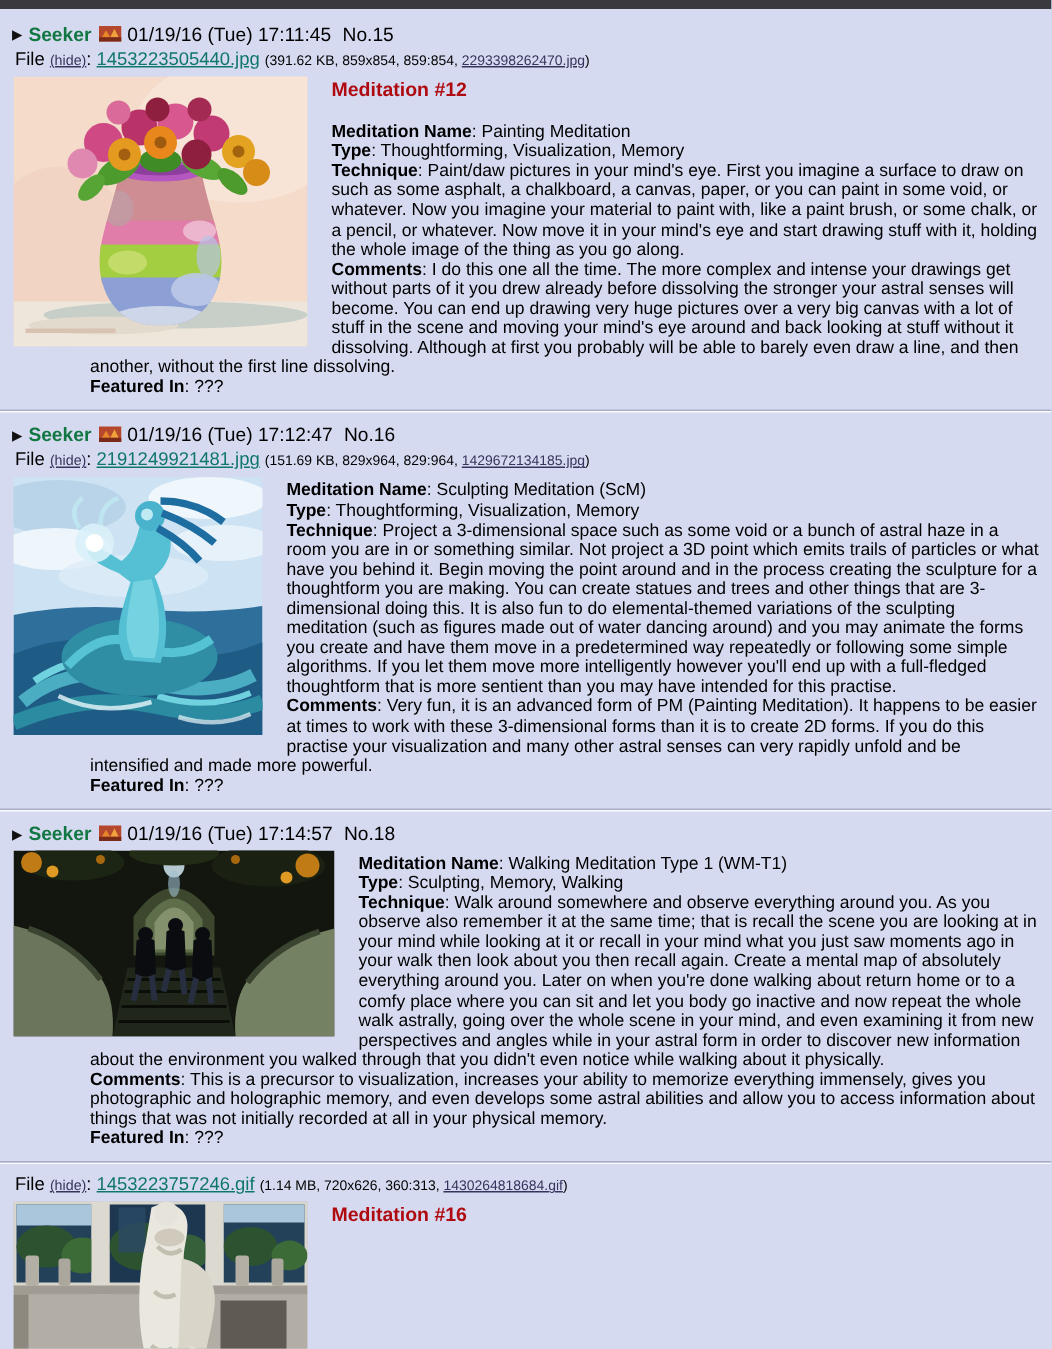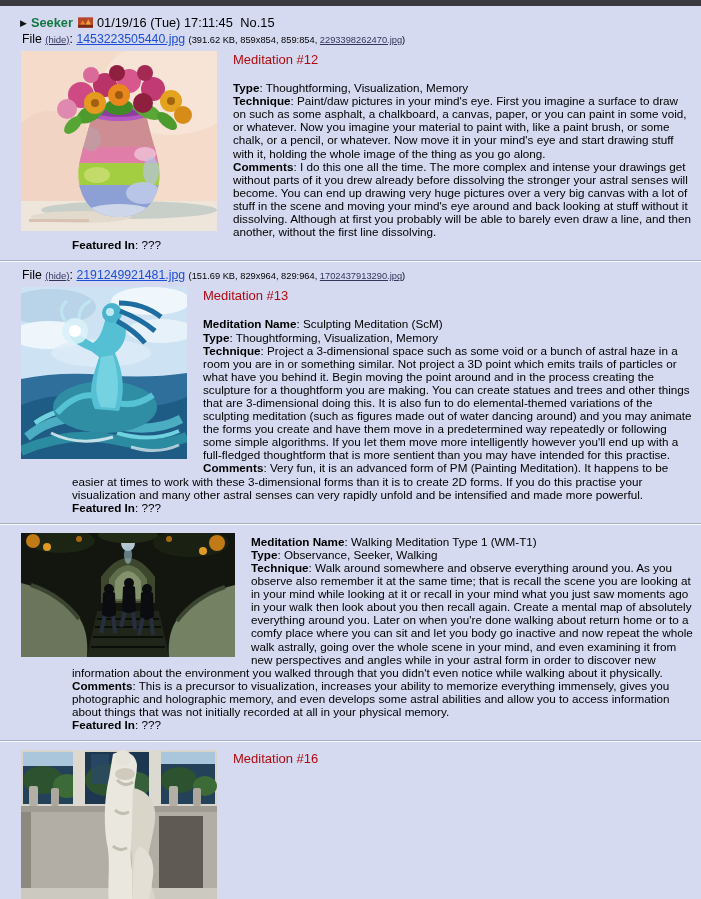--- a/index.html
+++ b/index.html
@@ -4,37 +4,37 @@
 <style>
   html,body{margin:0;padding:0;overflow:hidden;}
   body{
     width:701px;height:899px;
     background:#d6daf0;
     font-family:"Liberation Sans", sans-serif;
     font-size:12px;color:#000;
   }
   .topbar{height:6px;background:#3a3a3e;}
   .board{padding-top:5px;}
-  .post{padding:2px 6px 4px 20px;}
+  .post{padding:2px 6px 4px 8px;}
   .post-header{font-size:12.8px;padding:2px 0 1px 0;}
   .arrow{font-size:9px;color:#111;margin-right:4px;cursor:pointer;vertical-align:1px;}
   .pname{color:#117743;font-weight:bold;}
   .flag{display:inline-block;width:15px;height:11px;margin:0 4px 0 5px;vertical-align:-1px;}
   .pdate{color:#000;}
   .pno{color:#000;text-decoration:none;margin-left:4px;cursor:pointer;}
   .file-line{font-size:12.3px;margin:1px 0 2px 2px;}
   .hide-btn{font-size:9.5px;color:#34345c;text-decoration:underline;cursor:pointer;}
-  .file-link{color:#1d4ed8;text-decoration:underline;cursor:pointer;}
+  .file-link{color:#0f766e;text-decoration:underline;cursor:pointer;}
   .file-meta{font-size:9.3px;color:#000;}
   .file-meta a{color:#34345c;text-decoration:underline;cursor:pointer;}
   .post-body{overflow:visible;}
   .thumb{float:left;margin:3px 16px 4px 1px;cursor:pointer;line-height:0;}
   .thumb svg{display:block;}
   .post-text{margin-left:52px;margin-right:2px;padding-top:5px;font-size:11.7px;line-height:13.1px;}
-  .subject{color:#af0a0f;font-weight:normal;font-size:13px;margin-bottom:15px;}
+  .subject{color:#af0a0f;font-weight:bold;font-size:13px;margin-bottom:15px;}
   .field strong{font-weight:bold;}
   hr.sep{border:none;border-top:1px solid #a9aec7;box-shadow:0 1px 0 rgba(255,255,255,.85);clear:both;margin:5px 0 4px 0;}
 </style>
 </head>
 <body>
 
 <div class="topbar"></div>
 
 <div class="board">
 
@@ -93,31 +93,38 @@
           <circle cx="70" cy="24" r="8" fill="#d96a9a"></circle>
           <circle cx="124" cy="22" r="8" fill="#a32a52"></circle>
           <circle cx="74" cy="52" r="4" fill="#a35f10"></circle>
           <circle cx="98" cy="44" r="4" fill="#9e5a0e"></circle>
           <circle cx="150" cy="50" r="4" fill="#a3640f"></circle>
           <rect x="8" y="168" width="60" height="3" fill="#d9c2b2"></rect>
         </svg>
       </div>
       <div class="post-text">
         <div class="subject">Meditation #12</div>
+        <div class="field"><strong>Meditation Name</strong><span>: Painting Meditation</span></div>
         <div class="field"><strong>Type</strong><span>: Thoughtforming, Visualization, Memory</span></div>
         <div class="field"><strong>Technique</strong><span>: Paint/daw pictures in your mind's eye. First you imagine a surface to draw on such as some asphalt, a chalkboard, a canvas, paper, or you can paint in some void, or whatever. Now you imagine your material to paint with, like a paint brush, or some chalk, or a pencil, or whatever. Now move it in your mind's eye and start drawing stuff with it, holding the whole image of the thing as you go along.</span></div>
         <div class="field"><strong>Comments</strong><span>: I do this one all the time. The more complex and intense your drawings get without parts of it you drew already before dissolving the stronger your astral senses will become. You can end up drawing very huge pictures over a very big canvas with a lot of stuff in the scene and moving your mind's eye around and back looking at stuff without it dissolving. Although at first you probably will be able to barely even draw a line, and then another, without the first line dissolving.</span></div>
         <div class="field"><strong>Featured In</strong><span>: ???</span></div>
       </div>
     </div>
   </div>
   <hr class="sep">
 
   <div class="post">
-    <div class="file-line"><span>File</span> <span class="hide-btn">(hide)</span><span>: </span><a class="file-link">2191249921481.jpg</a> <span class="file-meta"><span>(151.69 KB, 829x964, 829:964, </span><a>1702437913290.jpg</a><span>)</span></span></div>
+    <div class="post-header"><span class="arrow">▶</span><span class="pname">Seeker</span><svg class="flag" viewBox="0 0 16 11">
+          <rect width="16" height="11" fill="#b5472c"></rect>
+          <path d="M2 8 L5 3 L8 8 Z" fill="#e8862a"></path>
+          <path d="M8 8 L11 2 L14 8 Z" fill="#f0a33c"></path>
+          <rect y="8" width="16" height="3" fill="#7a2a18"></rect>
+        </svg><span class="pdate">01/19/16 (Tue) 17:12:47</span> <a class="pno">No.16</a></div>
+    <div class="file-line"><span>File</span> <span class="hide-btn">(hide)</span><span>: </span><a class="file-link">2191249921481.jpg</a> <span class="file-meta"><span>(151.69 KB, 829x964, 829:964, </span><a>1429672134185.jpg</a><span>)</span></span></div>
     <div class="post-body">
       <div class="thumb">
         <svg width="166" height="172" viewBox="0 0 166 172">
           <rect width="166" height="172" fill="#cde2f2"></rect>
           <ellipse cx="30" cy="20" rx="45" ry="18" fill="#b9d4e8"></ellipse>
           <ellipse cx="130" cy="14" rx="40" ry="14" fill="#f0f7fc"></ellipse>
           <ellipse cx="28" cy="48" rx="38" ry="14" fill="#f2f8fd" opacity=".9"></ellipse>
           <ellipse cx="140" cy="44" rx="34" ry="12" fill="#e6f1f9"></ellipse>
           <ellipse cx="80" cy="66" rx="50" ry="14" fill="#ddecf7" opacity=".8"></ellipse>
           <path d="M0,92 Q40,84 83,88 Q125,92 166,86 L166,172 L0,172 Z" fill="#2e6f9b"></path>
@@ -134,32 +141,37 @@
           <path d="M80,70 C76,92 72,104 80,120 L94,121 C100,100 96,82 92,68 Z" fill="#79d4e2" opacity=".9"></path>
           <circle cx="91" cy="26" r="10" fill="#49b2cc"></circle>
           <circle cx="89" cy="25" r="4" fill="#bfeaf4"></circle>
           <path d="M98,16 Q122,16 140,30 M99,24 Q120,32 134,44 M96,34 Q114,44 124,56" stroke="#1e6da0" stroke-width="5" fill="none"></path>
           <circle cx="54" cy="44" r="13" fill="#d9f1f8" opacity=".9"></circle>
           <circle cx="54" cy="44" r="6" fill="#ffffff"></circle>
           <path d="M44,34 Q36,22 46,14 M58,32 Q58,18 70,14" stroke="#bfe6f0" stroke-width="3" fill="none"></path>
         </svg>
       </div>
       <div class="post-text">
-        <div class="subject">Meditation #13</div>
         <div class="field"><strong>Meditation Name</strong><span>: Sculpting Meditation (ScM)</span></div>
         <div class="field"><strong>Type</strong><span>: Thoughtforming, Visualization, Memory</span></div>
         <div class="field"><strong>Technique</strong><span>: Project a 3-dimensional space such as some void or a bunch of astral haze in a room you are in or something similar. Not project a 3D point which emits trails of particles or what have you behind it. Begin moving the point around and in the process creating the sculpture for a thoughtform you are making. You can create statues and trees and other things that are 3-dimensional doing this. It is also fun to do elemental-themed variations of the sculpting meditation (such as figures made out of water dancing around) and you may animate the forms you create and have them move in a predetermined way repeatedly or following some simple algorithms. If you let them move more intelligently however you'll end up with a full-fledged thoughtform that is more sentient than you may have intended for this practise.</span></div>
         <div class="field"><strong>Comments</strong><span>: Very fun, it is an advanced form of PM (Painting Meditation). It happens to be easier at times to work with these 3-dimensional forms than it is to create 2D forms. If you do this practise your visualization and many other astral senses can very rapidly unfold and be intensified and made more powerful.</span></div>
         <div class="field"><strong>Featured In</strong><span>: ???</span></div>
       </div>
     </div>
   </div>
   <hr class="sep">
 
   <div class="post">
+    <div class="post-header"><span class="arrow">▶</span><span class="pname">Seeker</span><svg class="flag" viewBox="0 0 16 11">
+          <rect width="16" height="11" fill="#b5472c"></rect>
+          <path d="M2 8 L5 3 L8 8 Z" fill="#e8862a"></path>
+          <path d="M8 8 L11 2 L14 8 Z" fill="#f0a33c"></path>
+          <rect y="8" width="16" height="3" fill="#7a2a18"></rect>
+        </svg><span class="pdate">01/19/16 (Tue) 17:14:57</span> <a class="pno">No.18</a></div>
     <div class="post-body">
       <div class="thumb">
         <svg width="214" height="124" viewBox="0 0 214 124">
           <rect width="214" height="124" fill="#12160e"></rect>
           <path d="M80,70 L80,44 Q107,6 134,44 L134,70 Z" fill="#3c472e"></path>
           <path d="M88,68 L88,46 Q107,18 126,46 L126,68 Z" fill="#5e6e4a"></path>
           <path d="M94,66 L94,48 Q107,28 120,48 L120,66 Z" fill="#83926c"></path>
           <ellipse cx="107" cy="10" rx="7" ry="8" fill="#c8dce6" opacity=".9"></ellipse>
           <ellipse cx="107" cy="22" rx="4" ry="9" fill="#9fc0d0" opacity=".6"></ellipse>
           <ellipse cx="40" cy="8" rx="34" ry="12" fill="#1c2413"></ellipse>
@@ -187,30 +199,31 @@
               <path d="M82,60 Q88,56 94,60 L95,82 Q88,86 81,82 Z"></path>
             <circle cx="108" cy="50" r="5"></circle>
               <path d="M102,54 Q108,50 114,54 L115,78 Q108,82 101,78 Z"></path>
             <circle cx="126" cy="56" r="5"></circle>
               <path d="M120,60 Q126,56 132,60 L133,84 Q126,88 119,84 Z"></path>
           </g>
         </svg>
       </div>
       <div class="post-text">
         <div class="field"><strong>Meditation Name</strong><span>: Walking Meditation Type 1 (WM-T1)</span></div>
-        <div class="field"><strong>Type</strong><span>: Observance, Seeker, Walking</span></div>
+        <div class="field"><strong>Type</strong><span>: Sculpting, Memory, Walking</span></div>
         <div class="field"><strong>Technique</strong><span>: Walk around somewhere and observe everything around you. As you observe also remember it at the same time; that is recall the scene you are looking at in your mind while looking at it or recall in your mind what you just saw moments ago in your walk then look about you then recall again. Create a mental map of absolutely everything around you. Later on when you're done walking about return home or to a comfy place where you can sit and let you body go inactive and now repeat the whole walk astrally, going over the whole scene in your mind, and even examining it from new perspectives and angles while in your astral form in order to discover new information about the environment you walked through that you didn't even notice while walking about it physically.</span></div>
         <div class="field"><strong>Comments</strong><span>: This is a precursor to visualization, increases your ability to memorize everything immensely, gives you photographic and holographic memory, and even develops some astral abilities and allow you to access information about things that was not initially recorded at all in your physical memory.</span></div>
         <div class="field"><strong>Featured In</strong><span>: ???</span></div>
       </div>
     </div>
   </div>
   <hr class="sep">
 
   <div class="post">
+    <div class="file-line"><span>File</span> <span class="hide-btn">(hide)</span><span>: </span><a class="file-link">1453223757246.gif</a> <span class="file-meta"><span>(1.14 MB, 720x626, 360:313, </span><a>1430264818684.gif</a><span>)</span></span></div>
     <div class="post-body">
       <div class="thumb">
         <svg width="196" height="157" viewBox="0 0 196 157">
           <rect width="196" height="157" fill="#b7b3ab"></rect>
           <rect x="0" y="0" width="196" height="58" fill="#d8d5cd"></rect>
           <rect x="2" y="2" width="50" height="52" fill="#24415a"></rect>
           <rect x="64" y="2" width="64" height="52" fill="#1d3750"></rect>
           <rect x="140" y="2" width="54" height="52" fill="#24415a"></rect>
           <rect x="2" y="2" width="50" height="14" fill="#a9c6dc"></rect>
           <rect x="140" y="2" width="54" height="12" fill="#a9c6dc"></rect>

